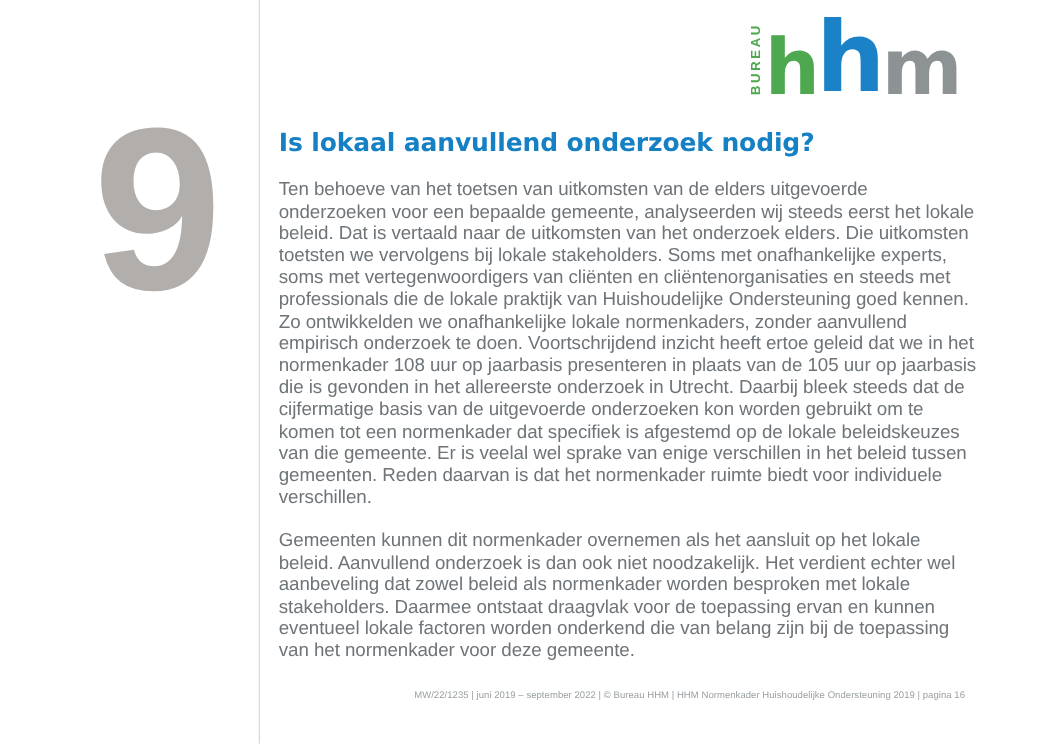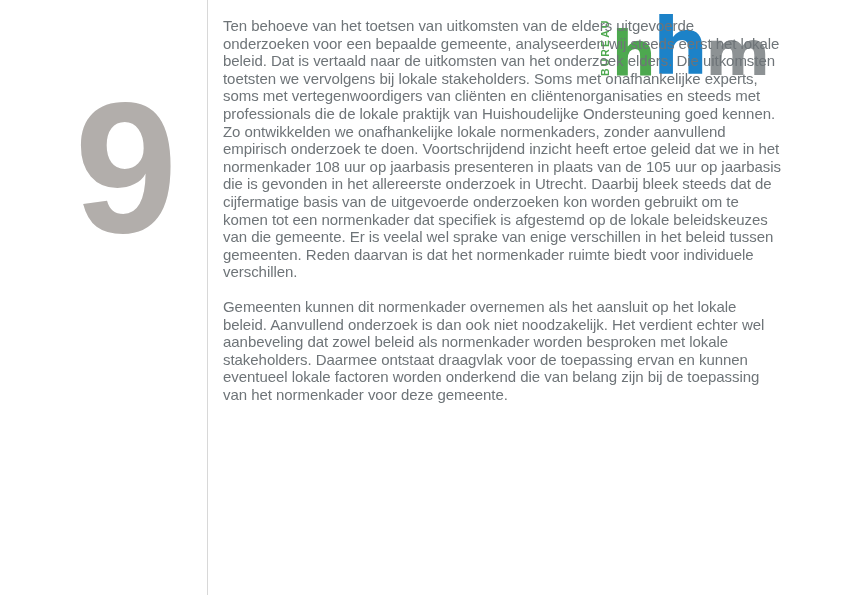--- a/index.html
+++ b/index.html
@@ -160,21 +160,23 @@
   <div class="logo">
     <div class="logo-bureau">BUREAU</div>
     <div class="logo-letters">
       <span class="logo-h1">h</span>
       <span class="logo-h2">h</span>
       <span class="logo-m">m</span>
     </div>
   </div>
 
   <div class="content">
+    <h1 class="title">Is lokaal aanvullend onderzoek nodig?</h1>
 
     <div class="body-copy">
       <p>Ten behoeve van het toetsen van uitkomsten van de elders uitgevoerde onderzoeken voor een bepaalde gemeente, analyseerden wij steeds eerst het lokale beleid. Dat is vertaald naar de uitkomsten van het onderzoek elders. Die uitkomsten toetsten we vervolgens bij lokale stakeholders. Soms met onafhankelijke experts, soms met vertegenwoordigers van cliënten en cliëntenorganisaties en steeds met professionals die de lokale praktijk van Huishoudelijke Ondersteuning goed kennen. Zo ontwikkelden we onafhankelijke lokale normenkaders, zonder aanvullend empirisch onderzoek te doen. Voortschrijdend inzicht heeft ertoe geleid dat we in het normenkader 108 uur op jaarbasis presenteren in plaats van de 105 uur op jaarbasis die is gevonden in het allereerste onderzoek in Utrecht. Daarbij bleek steeds dat de cijfermatige basis van de uitgevoerde onderzoeken kon worden gebruikt om te komen tot een normenkader dat specifiek is afgestemd op de lokale beleidskeuzes van die gemeente. Er is veelal wel sprake van enige verschillen in het beleid tussen gemeenten. Reden daarvan is dat het normenkader ruimte biedt voor individuele verschillen.</p>
       <p>Gemeenten kunnen dit normenkader overnemen als het aansluit op het lokale beleid. Aanvullend onderzoek is dan ook niet noodzakelijk. Het verdient echter wel aanbeveling dat zowel beleid als normenkader worden besproken met lokale stakeholders. Daarmee ontstaat draagvlak voor de toepassing ervan en kunnen eventueel lokale factoren worden onderkend die van belang zijn bij de toepassing van het normenkader voor deze gemeente.</p>
     </div>
   </div>
 
+  <div class="footer">MW/22/1235 | juni 2019 – september 2022 | © Bureau HHM | HHM Normenkader Huishoudelijke Ondersteuning 2019 | pagina  16</div>
 
 </div>
 
 </body></html>

